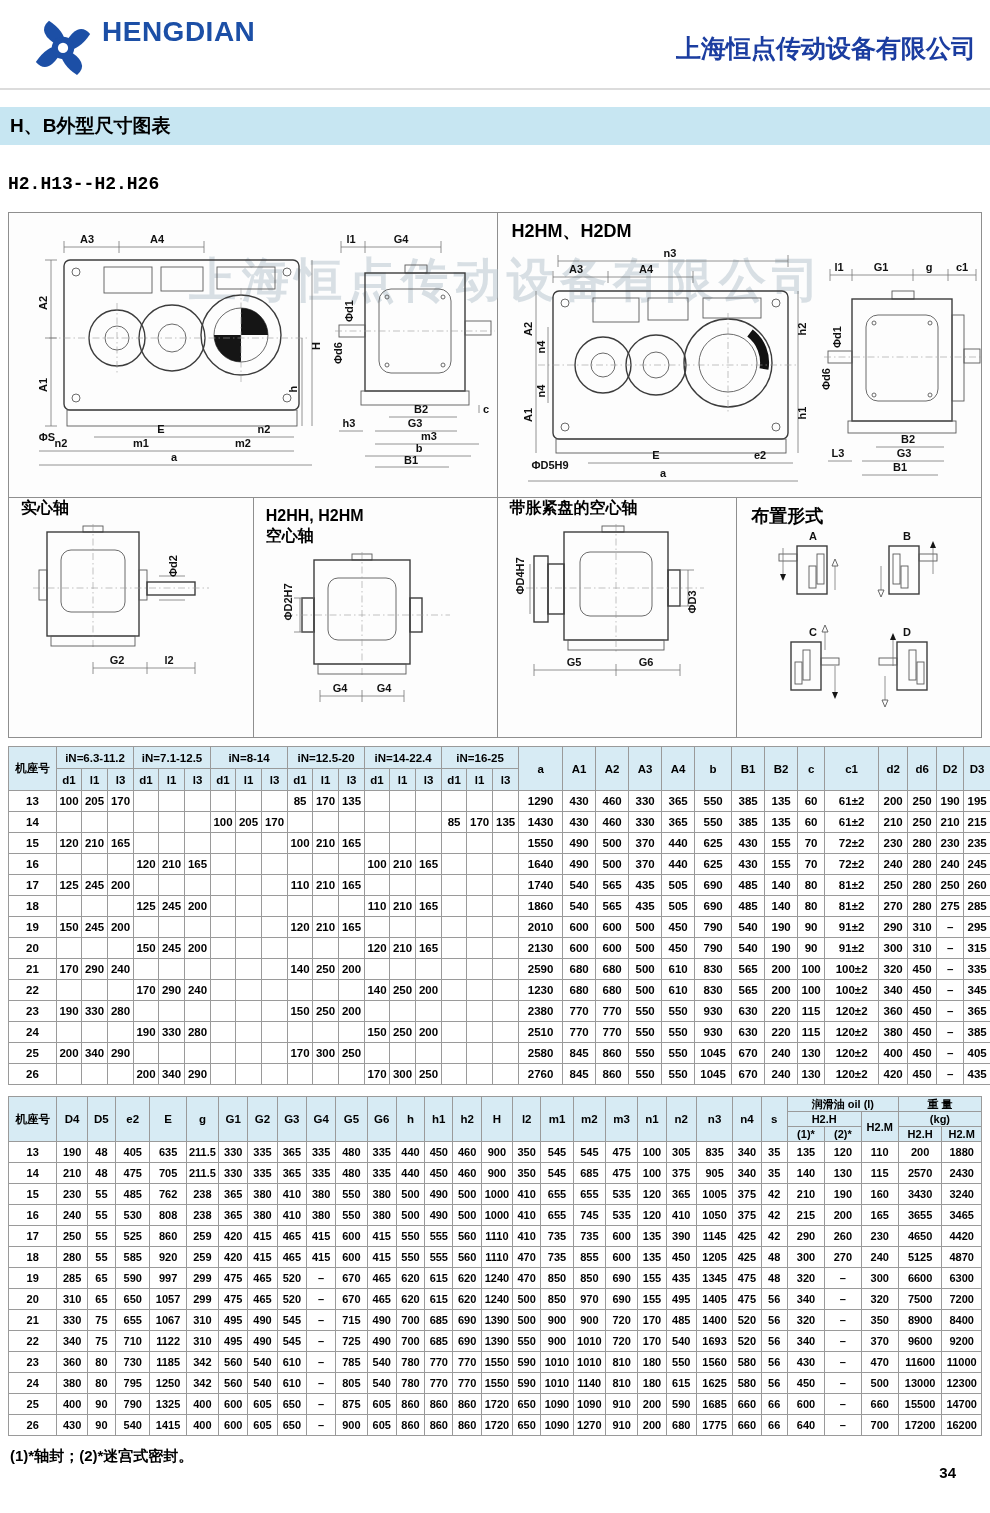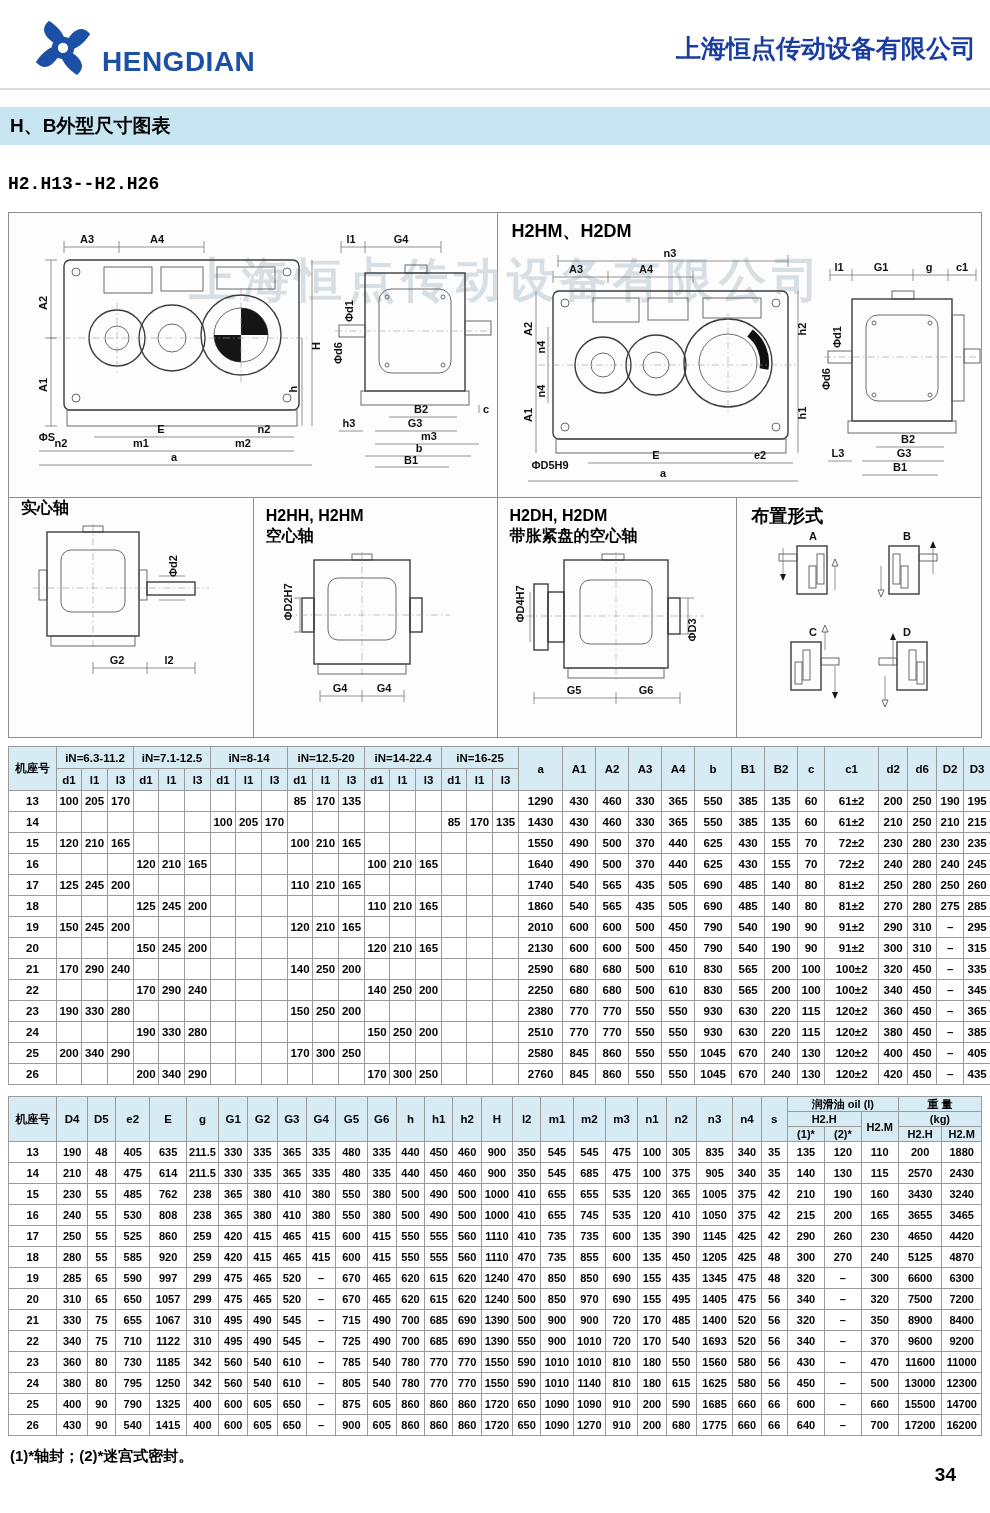--- a/index.html
+++ b/index.html
@@ -1,19 +1,19 @@
 <!DOCTYPE html>
 <html><head>
 <meta charset="utf-8">
 <style>
 *{margin:0;padding:0;box-sizing:border-box}
 html,body{width:990px;background:#fff}
 body{height:1513px;position:relative;font-family:"Liberation Sans","DejaVu Sans",sans-serif;color:#000;overflow:hidden}
 .top-header{position:absolute;top:10px;left:0;width:100%;height:78px}
-.logo{position:absolute;left:34px;top:6px;display:flex;align-items:flex-end;gap:10px}
+.logo{position:absolute;left:34px;top:6px;display:flex;align-items:flex-start;gap:10px}
 .brand{font-size:28px;font-weight:bold;color:#1c4fa6;letter-spacing:.5px}
 .company{position:absolute;right:14px;top:22px;font-size:25px;font-weight:bold;color:#1b3da0;font-family:"Liberation Serif","DejaVu Serif",serif}
 .header-rule{position:absolute;top:88px;left:0;width:990px;border-top:2px solid #dcdcdc}
 .title-bar{position:absolute;top:107px;left:0;width:990px;height:38px;background:#c7e6f2;display:flex;align-items:center;padding-left:10px;font-size:19px;font-weight:bold}
 .subtitle{position:absolute;top:174px;left:8px;font-size:18px;font-weight:bold;font-family:"Liberation Mono","DejaVu Sans Mono",monospace}
 .diagrams{position:absolute;top:212px;left:8px;width:974px;height:526px;border:1px solid #8f8f8f;background:#fdfdfd}
 .drow1{display:flex;height:285px;border-bottom:1px solid #8f8f8f}
 .drow2{display:flex;height:240px}
 .dcell{position:relative;height:100%;overflow:hidden}
 .dcell.bR{border-right:1px solid #8f8f8f}
@@ -32,21 +32,21 @@
 table.dim{border-collapse:collapse;table-layout:fixed;position:absolute;left:8px;width:974px}
 #table1{top:746px}
 #table2{top:1096px}
 table.dim th,table.dim td{border:1px solid #9a9a9a;text-align:center;padding:0;overflow:hidden;white-space:nowrap}
 table.dim th{background:#d7ebf4;font-weight:bold;font-size:11.5px;height:22px}
 table.dim td{background:#fff;font-weight:bold;font-size:11.5px;height:20px;line-height:20px}
 #table2 td{font-size:11px}
 #table2 thead th{height:15px;line-height:14px;font-size:11px}
 #table2 thead th.big{font-size:11.5px}
 .footnote{position:absolute;top:1447px;left:10px;font-size:15px;font-weight:bold}
-.pageno{position:absolute;top:1464px;right:34px;font-size:19px;font-weight:bold}
+.pageno{position:absolute;top:1464px;right:34px;font-size:15px;font-weight:bold}
 </style>
 </head>
 <body>
 
 <div class="top-header">
   <div class="logo">
     <svg width="58" height="62" viewBox="0 0 62 66">
       <g transform="translate(31,34)" fill="#1c4fa6">
         <path d="M1 -3 Q 16 -30 29 -15 Q 18 2 3 3 Z"></path>
         <path d="M1 -3 Q 16 -30 29 -15 Q 18 2 3 3 Z" transform="rotate(90)"></path>
@@ -283,21 +283,20 @@
         <line class="dm" x1="66" y1="150" x2="108" y2="150"></line>
           <line class="dm" x1="66" y1="144" x2="66" y2="156"></line>
           <line class="dm" x1="108" y1="144" x2="108" y2="156"></line>
           <line class="dm" x1="150" y1="144" x2="150" y2="156"></line>
         <text class="lb" x="86" y="146">G4</text>
         <line class="dm" x1="108" y1="150" x2="150" y2="150"></line>
         <text class="lb" x="130" y="146">G4</text>
       </svg>
     </div>
     <div class="dcell p5 bR">
-      <div class="panel-title2">H2DH, H2DM</div>
       <div class="panel-title2" style="padding-top:0">带胀紧盘的空心轴</div>
       <svg class="draw" width="240" height="170" viewBox="0 0 240 170">
         <rect class="tn" x="104" y="8" width="22" height="6"></rect>
         <rect class="ln" x="66" y="14" width="104" height="108"></rect>
         <rect class="tn" x="82" y="34" width="72" height="64" rx="10"></rect>
         <rect class="ln" x="36" y="38" width="14" height="66"></rect>
           <rect class="ln" x="50" y="46" width="16" height="50"></rect>
         <rect class="ln" x="170" y="52" width="12" height="36"></rect>
         <line class="cx" x1="28" y1="70" x2="206" y2="70"></line>
           <line class="cx" x1="118" y1="6" x2="118" y2="134"></line>
@@ -771,21 +770,21 @@
         <td></td>
         <td></td>
         <td></td>
         <td></td>
         <td>140</td>
         <td>250</td>
         <td>200</td>
         <td></td>
         <td></td>
         <td></td>
-        <td>2250</td>
+        <td>1230</td>
         <td>680</td>
         <td>680</td>
         <td>500</td>
         <td>610</td>
         <td>830</td>
         <td>565</td>
         <td>200</td>
         <td>100</td>
         <td>100±2</td>
         <td>340</td>
@@ -1041,21 +1040,21 @@
         <td>120</td>
         <td>110</td>
         <td>200</td>
         <td>1880</td>
       </tr>
       <tr>
         <td>14</td>
         <td>210</td>
         <td>48</td>
         <td>475</td>
-        <td>614</td>
+        <td>705</td>
         <td>211.5</td>
         <td>330</td>
         <td>335</td>
         <td>365</td>
         <td>335</td>
         <td>480</td>
         <td>335</td>
         <td>440</td>
         <td>450</td>
         <td>460</td>

